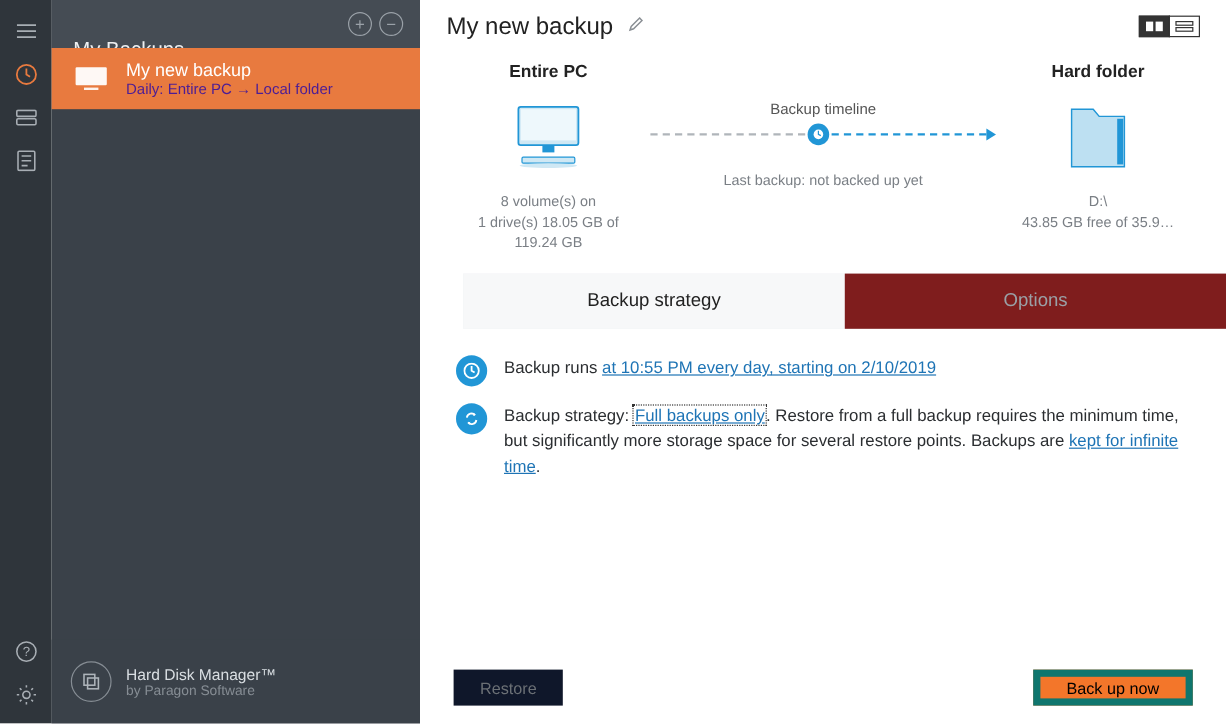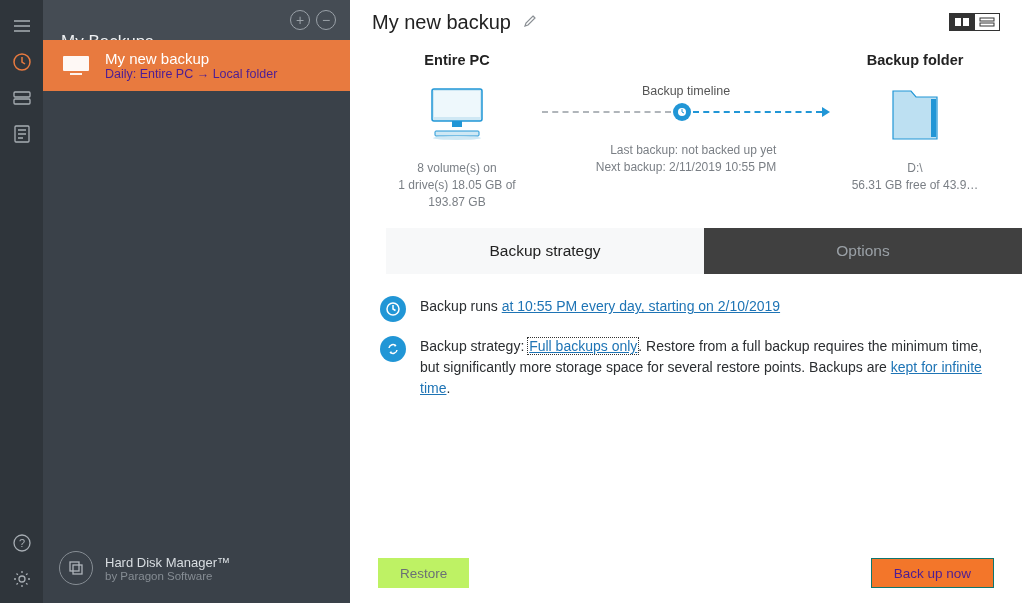--- a/index.html
+++ b/index.html
@@ -50,35 +50,35 @@
   .timeline { position:relative; width:100%; height:20px; margin-top:4px; display:flex; align-items:center;}
   .tl-dash-grey { flex:1; border-top:2px dashed #b0b5ba; }
   .tl-dash-blue { flex:1; border-top:2px dashed #2196d6; }
   .tl-dot { width:18px; height:18px; border-radius:50%; background:#2196d6; display:flex; align-items:center; justify-content:center; margin:0 2px;}
   .tl-arrow { width:0; height:0; border-top:5px solid transparent; border-bottom:5px solid transparent; border-left:8px solid #2196d6;}
   
   
   .tabs { display:flex; height: 46px; background:#edf0f2;margin-left:36px; }
   .tab { flex:1; display:flex; align-items:center; justify-content:center; font-size:15.5px; cursor:pointer; }
   .tab.active { background:#f7f8f9; color:#222; }
-  .tab.inactive { background:#404040; color:#9aa0a6; }
+  .tab.inactive { background:#7f1d1d; color:#9aa0a6; }
   
   
   .body { padding: 22px 30px; font-size: 14px; color:#2b2e31; flex:1;}
   .row { display:flex; margin-bottom: 14px; }
   .row .ric { width:26px; height:26px; border-radius:50%; background:#2196d6; display:flex; align-items:center; justify-content:center; flex-shrink:0; margin-right: 14px; color:#fff;}
   .row .rtxt { flex:1; line-height:1.5; }
   a.lk { color:#1e74b5; text-decoration: underline; cursor:pointer; }
   .dotted { outline:1px dotted #333; outline-offset:0px; padding:0 1px;margin-top:48px;}
   
   
   .mfoot { height: 60px; display:flex; align-items:center; padding: 0 28px; }
   .btn { height: 30px; padding: 0 22px; font-size:13.5px; border:none; cursor:pointer; }
-  .btn.grey { background:#bef264; color:#6b7075; }
-  .btn.orange { background:#f3762a; color:#4c1d95; border:1px solid #0f766e;text-align:center;}
+  .btn.grey { background:#0f172a; color:#6b7075; }
+  .btn.orange { background:#f3762a; color:#000000; border:6px solid #0f766e;text-align:center;}
 </style>
 </head>
 <body>
 
 <div class="rail">
   <div class="ic">
     <svg width="16" height="12" viewBox="0 0 16 12">
         <path d="M0 1h16M0 6h16M0 11h16" stroke="currentColor" stroke-width="1.5"></path>
       </svg>
   </div>
@@ -181,54 +181,53 @@
           <rect x="10" y="8" width="50" height="32" rx="2" fill="#cfe8f4" stroke="#2196d6" stroke-width="1.5"></rect>
           <rect x="12" y="10" width="46" height="26" fill="#eef8fc"></rect>
           <rect x="30" y="40" width="10" height="6" fill="#2196d6"></rect>
           <rect x="13" y="50" width="44" height="5" rx="1" fill="#cfe8f4" stroke="#2196d6" stroke-width="1"></rect>
           <ellipse cx="35" cy="57" rx="24" ry="2" fill="#cfe8f4"></ellipse>
         </svg>
       </div>
       <div class="ov-info">
         <div>8 volume(s) on</div>
         <div>1 drive(s) 18.05 GB of</div>
-        <div>193.87 GB</div>
+        <div>119.24 GB</div>
       </div>
     </div>
 
     <div class="ov-col mid">
       <div class="timeline-lbl">Backup timeline</div>
       <div class="timeline">
         <div class="tl-dash-grey"></div>
         <div class="tl-dot">
           <svg width="10" height="10" viewBox="0 0 10 10">
               <circle cx="5" cy="5" r="4" fill="#fff"></circle>
               <path d="M5 2v3l2 1" stroke="#2196d6" stroke-width="1" fill="none"></path>
             </svg>
         </div>
         <div class="tl-dash-blue"></div>
         <div class="tl-arrow"></div>
       </div>
       <div class="ov-info2">
         <div>Last backup: not backed up yet</div>
-        <div>Next backup: 2/11/2019 10:55 PM</div>
       </div>
     </div>
 
     <div class="ov-col dst">
-      <div class="ov-head">Backup folder</div>
+      <div class="ov-head">Hard folder</div>
       <div class="ov-img">
         <svg width="56" height="62" viewBox="0 0 56 62">
           <path d="M6 6 h18 l5 6 h21 v42 h-44 z" fill="#bde0f2" stroke="#2196d6" stroke-width="1.2"></path>
           <rect x="44" y="14" width="5" height="38" fill="#2196d6"></rect>
         </svg>
       </div>
       <div class="ov-info">
         <div>D:\</div>
-        <div>56.31 GB free of 43.9…</div>
+        <div>43.85 GB free of 35.9…</div>
       </div>
     </div>
   </div>
 
   <div class="tabs">
     <div class="tab active">Backup strategy</div>
     <div class="tab inactive">Options</div>
   </div>
 
   <div class="body">

